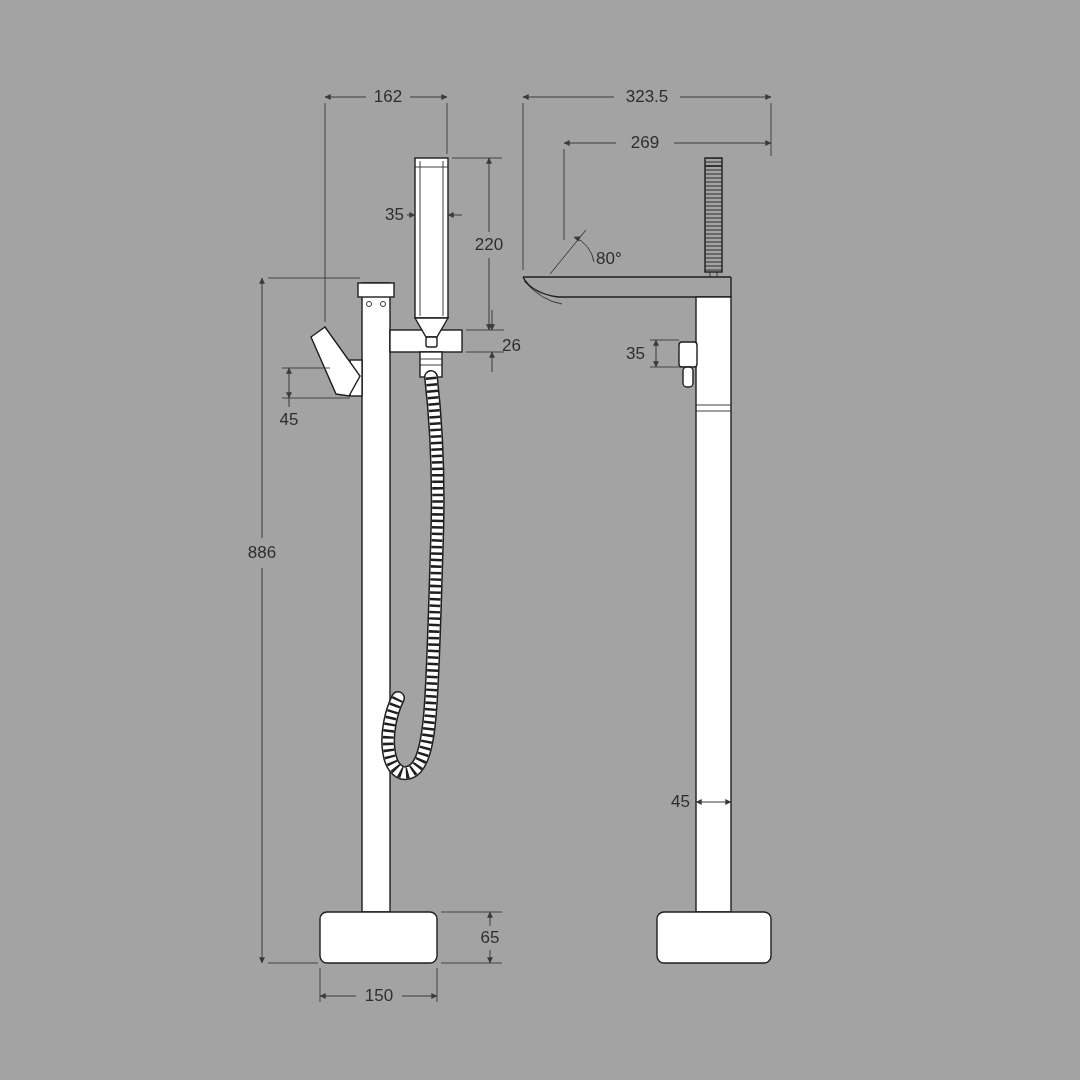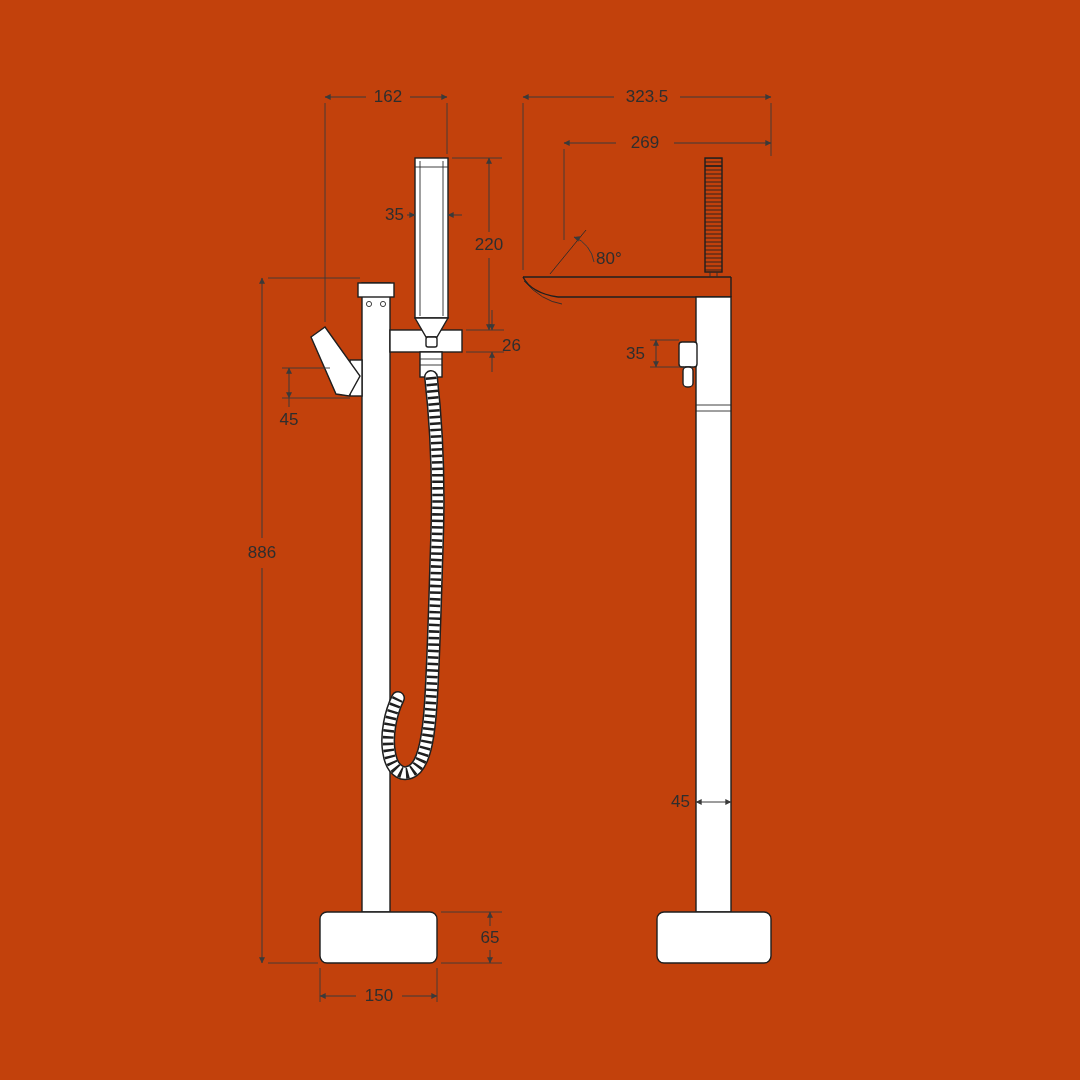--- a/index.html
+++ b/index.html
@@ -1,16 +1,16 @@
 <!DOCTYPE html>
 <html><head>
 <meta charset="utf-8">
 <style>
   html,body{margin:0;padding:0;background:#ffffff;}
-  .stage{width:1080px;height:1080px;position:relative;background:#c2410c;font-family:"Liberation Sans","DejaVu Sans",sans-serif;}
+  .stage{width:1080px;height:1080px;position:relative;background:#a3a3a3;font-family:"Liberation Sans","DejaVu Sans",sans-serif;}
   svg{display:block;}
   text{font-family:"Liberation Sans","DejaVu Sans",sans-serif;font-size:17px;fill:#2e2e2e;}
   .obj{stroke:#1f1f1f;stroke-width:1.4;fill:none;}
   .objf{stroke:#1f1f1f;stroke-width:1.4;fill:#ffffff;}
   .thin{stroke:#2a2a2a;stroke-width:0.9;fill:none;}
   .dim{stroke:#3a3a3a;stroke-width:1;fill:none;}
   .ext{stroke:#3a3a3a;stroke-width:0.9;fill:none;}
 </style>
 </head>
 <body>

